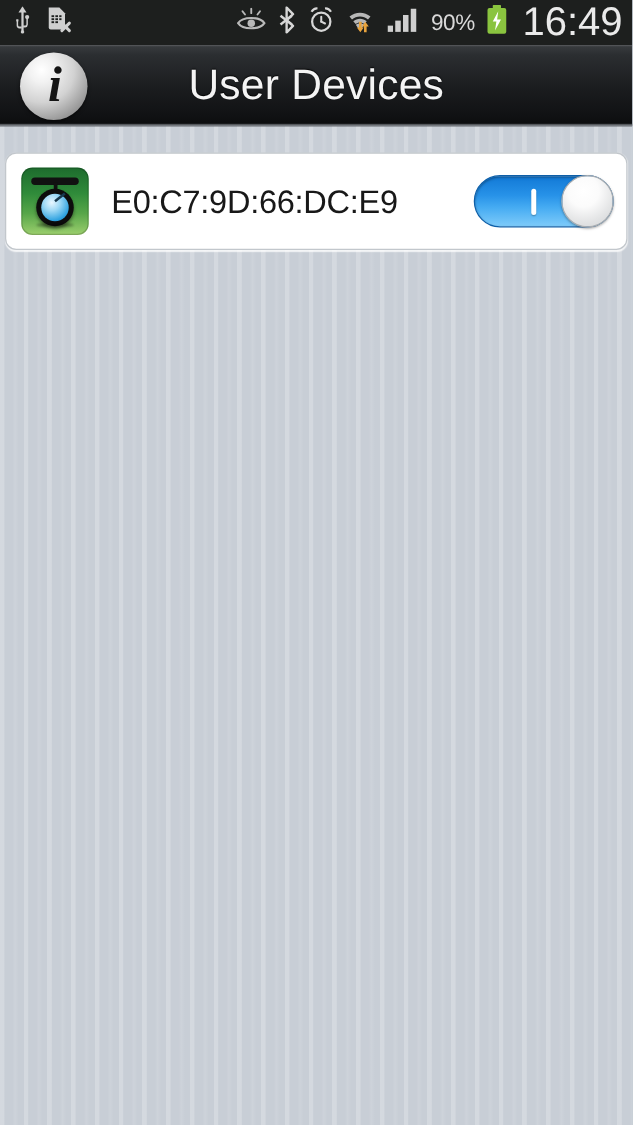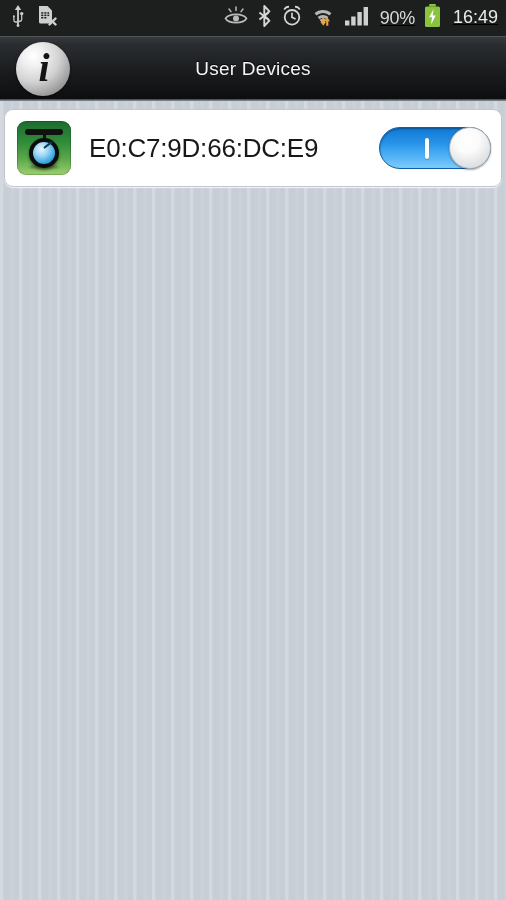--- a/index.html
+++ b/index.html
@@ -37,21 +37,20 @@
 
   
   .statusbar {
     position: relative;
     height: 36px;
     background: #1d1f1e;
     display: flex;
     align-items: center;
     padding: 0 8px 0 10px;
     box-sizing: border-box;
-    text-decoration: underline;
   }
   .sb-left {
     display: flex;
     align-items: center;
     gap: 12px;
   }
   .sb-right {
     margin-left: auto;
     display: flex;
     align-items: center;
@@ -61,21 +60,21 @@
   .sb-battpct {
     color: #d8d8d8;
     font-size: 18px;
     letter-spacing: -0.3px;
     line-height: 1;
     position: relative;
     top: 0px;
   }
   .sb-time {
     color: #eaeaea;
-    font-size: 18px;
+    font-size: 32px;
     line-height: 1;
     letter-spacing: 0px;
     margin-left: 3px;
     position: relative;
     top: -1px;
   }
 
   
   .actionbar {
     position: relative;
@@ -120,29 +119,29 @@
     line-height: 1;
     position: relative;
     top: -1px;
     left: 1px;
   }
   .ab-title {
     position: absolute;
     left: 0; right: 0;
     text-align: center;
     color: #f4f4f4;
-    font-size: 19px;
+    font-size: 34px;
     letter-spacing: 0.2px;
     text-shadow: 0 -1px 1px rgba(0,0,0,0.9);
     pointer-events: none;
   }
 
   
   .list {
-    padding: 8px 4px 0 4px;
+    padding: 21px 4px 0 4px;
   }
   .card {
     background: #ffffff;
     border: 1px solid #c2c7cc;
     border-radius: 9px;
     height: 78px;
     display: flex;
     align-items: center;
     padding: 0 10px 0 12px;
     box-sizing: border-box;

